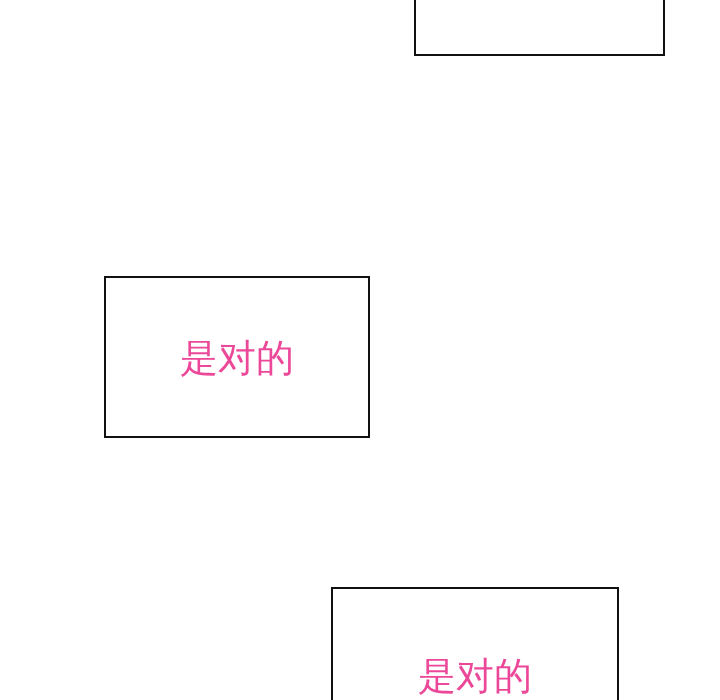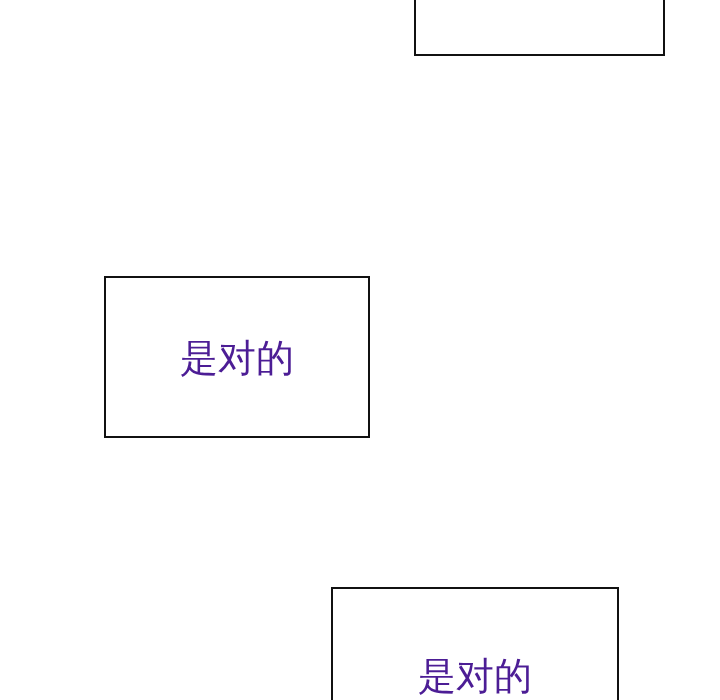--- a/index.html
+++ b/index.html
@@ -19,21 +19,21 @@
       box-sizing: border-box;
       border: 2px solid #111111;
       background: #ffffff;
     }
     .caption {
       position: absolute;
       left: 0;
       right: 0;
       text-align: center;
       font-size: 38px;
-      color: #4c1d95;
+      color: #ec4899;
       line-height: 1;
       white-space: nowrap;
     }
     #panel-top {
       left: 414px;
       top: -10px;
       width: 251px;
       height: 66px;
     }
     #panel-mid {

